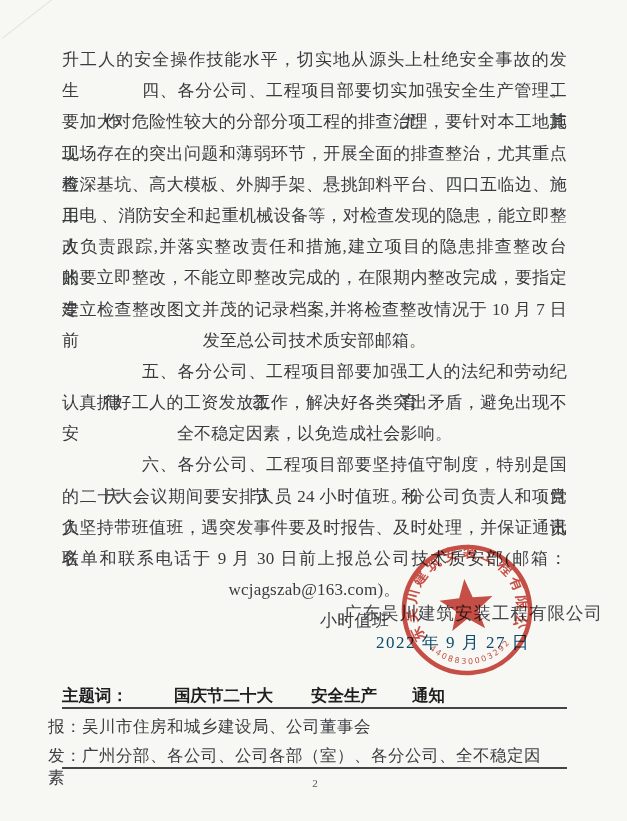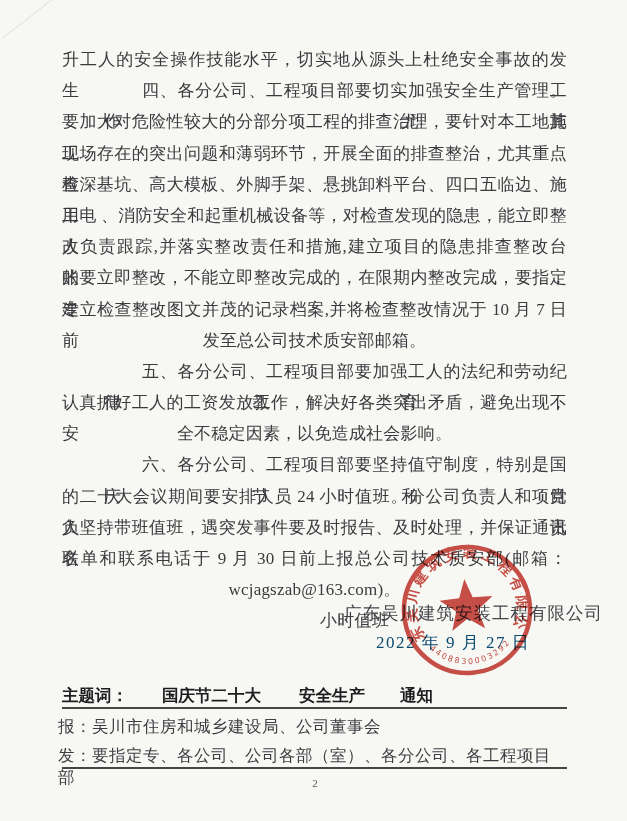--- a/index.html
+++ b/index.html
@@ -40,29 +40,29 @@
     transform:rotate(-5deg);
     mix-blend-mode:multiply;
     opacity:.88;
   }
   .footer-subject{
     position:absolute;left:62px;top:685px;width:505px;
     font-family:"Liberation Sans","DejaVu Sans",sans-serif;
     font-weight:700;color:#1e1e20;font-size:16.5px;
     display:flex;align-items:center;
   }
-  .footer-subject .kw0{margin-left:34px;font-family:Liberation Mono, monospace;}
+  .footer-subject .kw0{margin-left:46px;font-family:Liberation Mono, monospace;}
   .footer-subject .kw1{}
   .footer-subject .kw2{margin-left:38px;}
   .footer-subject .kw3{margin-left:35px;}
   .rule{position:absolute;left:62px;width:505px;background:#454548;}
   .rule.r1{top:707px;height:2px;}
   .rule.r2{top:767px;height:1.5px;}
   .footer-row{
-    position:absolute;left:58px;width:505px;
+    position:absolute;left:48px;width:505px;
     font-size:16.5px;letter-spacing:.5px;color:#3d3e42;
   }
   .footer-row.report{top:716px;}
   .footer-row.dispatch{top:745px;}
   .page-num{
     position:absolute;left:305px;top:777px;width:20px;
     text-align:center;font-size:11px;color:#56565a;
   }
 </style>
 </head>
@@ -116,19 +116,19 @@
     <span>主题词：</span>
     <span class="kw0">国庆节</span>
     <span class="kw1">二十大</span>
     <span class="kw2">安全生产</span>
     <span class="kw3">通知</span>
   </div>
 
   <div class="rule r1"></div>
 
   <div class="footer-row report">报：吴川市住房和城乡建设局、公司董事会</div>
-  <div class="footer-row dispatch">发：要指定专、各公司、公司各部（室）、各分公司、各工程项目部</div>
+  <div class="footer-row dispatch">发：广州分部、各公司、公司各部（室）、各分公司、全不稳定因素</div>
 
   <div class="rule r2"></div>
 
   <div class="page-num">2</div>
 
 </div>
 
 </body></html>

